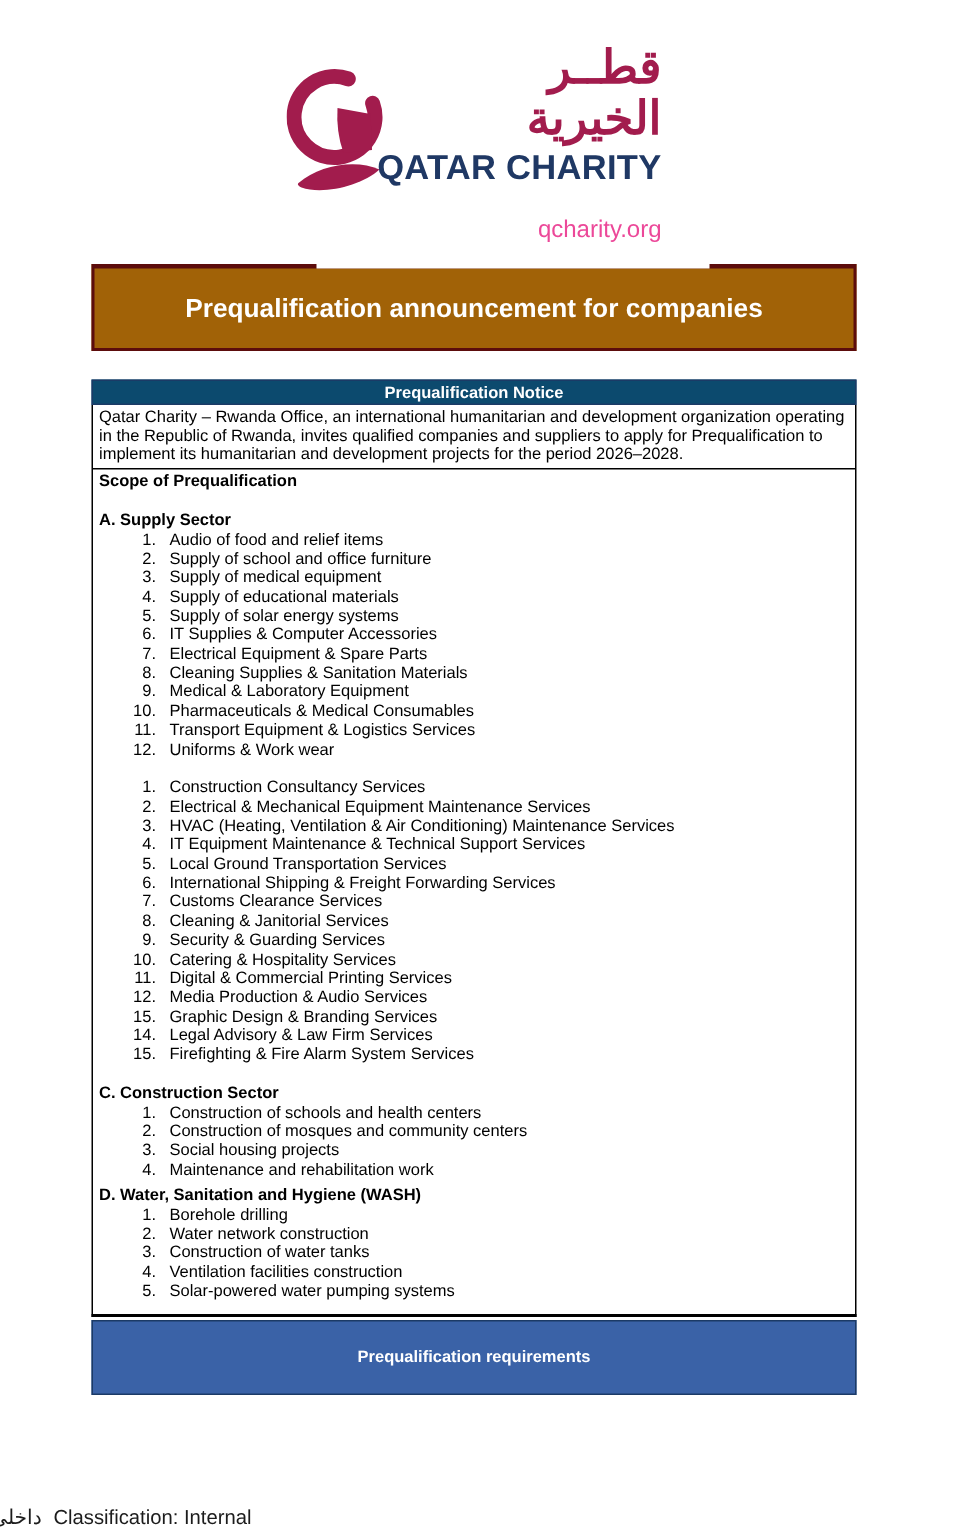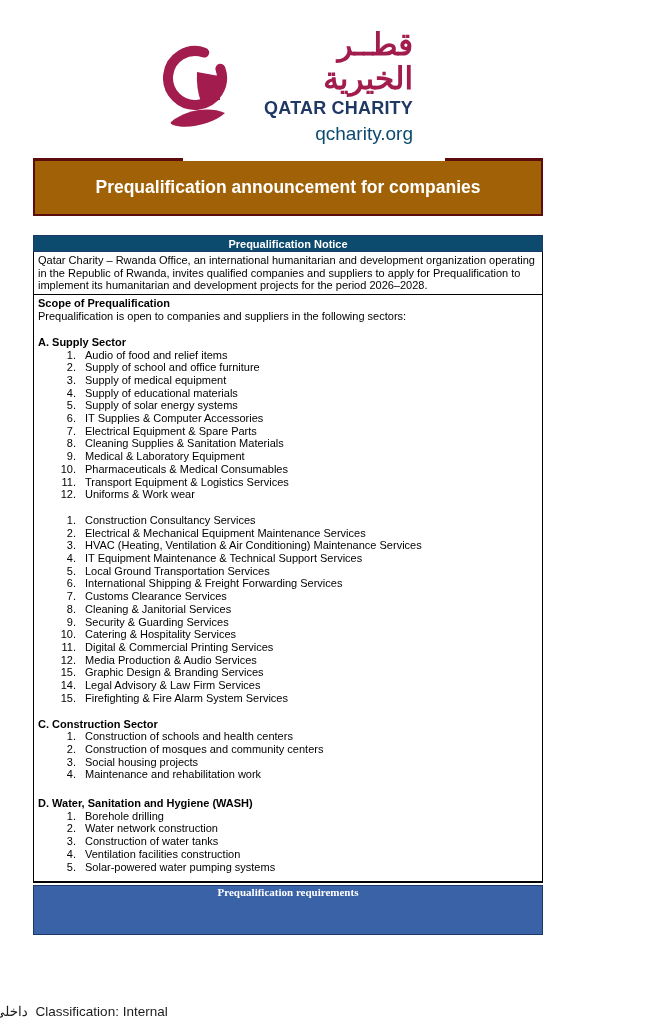--- a/index.html
+++ b/index.html
@@ -3,29 +3,30 @@
 <meta charset="utf-8">
 <style>
   html,body { margin:0; padding:0; background:#ffffff; }
   .page {
     position:relative;
     width:576px; height:1024px;
     background:#ffffff;
     overflow:hidden;
     font-family:"Liberation Sans", sans-serif;
     color:#000;
+    padding-left:28px;
   }
 
   
   .logo-wrap { padding-top:28px; display:flex; justify-content:center; align-items:flex-start; }
   .logo-mark { width:72px; height:98px; margin-right:10px; margin-top:8px; }
   .logo-text { display:flex; flex-direction:column; align-items:flex-end; width:168px; }
   .logo-arabic { font-size:31px; font-weight:bold; color:#A21C4D; line-height:1.1; direction:rtl; }
-  .logo-english { font-size:18px; font-weight:bold; color:#1F3864; letter-spacing:0.2px; margin-top:2px; white-space:nowrap; }
-  .logo-site { font-size:19px; color:#0c4a6e; margin-top:4px; }
+  .logo-english { font-size:23px; font-weight:bold; color:#1F3864; letter-spacing:0.2px; margin-top:2px; white-space:nowrap; }
+  .logo-site { font-size:16px; color:#ec4899; margin-top:20px; }
 
   
   .banner {
     position:relative;
     margin:13px 33px 0;
     height:53px;
     background:#a16207;
     border:2px solid #5C0C0C;
     border-top-width:3px;
     display:flex; align-items:center; justify-content:center;
@@ -41,37 +42,37 @@
     border:1px solid #1B3A66;
     display:flex; align-items:center; justify-content:center;
   }
   .notice-bar span, .req-bar span { color:#ffffff; font-weight:bold; font-size:11px; }
 
   .req-bar {
     margin:2px 33px 0;
     height:48px;
     background:#3A62A7;
     border:1px solid #1B3A66;
-    display:flex; justify-content:center;font-family:Liberation Serif, serif;
+    display:flex; align-items:center; justify-content:center;
   }
 
   
   .body-box {
     margin:0 33px;
     border-left:1.5px solid #000;
     border-right:1.5px solid #000;
     border-bottom:2px solid #000;
     font-size:11px;
     line-height:12.4px;
   }
   .notice-text { padding:2px 4px 3px; border-bottom:1.5px solid #000; }
   .scope { padding:2px 4px 8px; line-height:12.7px; }
   .scope-heading { font-weight:bold; }
   .section { margin-top:13px; }
-  .section.no-gap { margin-top:16px; }
+  .section.no-gap { margin-top:5px; }
   .section-title { font-weight:bold; }
   .li { display:flex; }
   .num { display:inline-block; width:22px; margin-left:16px; text-align:right; flex:0 0 auto; }
   .itm { margin-left:9px; }
 
   
   .footer {
     position:absolute; bottom:5px; left:-6px;
     font-size:13.5px; color:#1c1c1c;
     white-space:nowrap;
@@ -105,21 +106,20 @@
   </div>
 
   <div class="notice-bar">
     <span>Prequalification Notice</span>
   </div>
 
   <div class="body-box">
     <div class="notice-text">Qatar Charity – Rwanda Office, an international humanitarian and development organization operating in the Republic of Rwanda, invites qualified companies and suppliers to apply for Prequalification to implement its humanitarian and development projects for the period 2026–2028.</div>
     <div class="scope">
       <div class="scope-heading">Scope of Prequalification</div>
-      <div class="scope-intro">Prequalification is open to companies and suppliers in the following sectors:</div>
       <div>
   <div class="section">
     <div class="section-title">A. Supply Sector</div>
     <div>
               <div class="li">
                 <span class="num">1.</span>
                 <span class="itm">Audio of food and relief items</span>
               </div>
               <div class="li">
                 <span class="num">2.</span>

